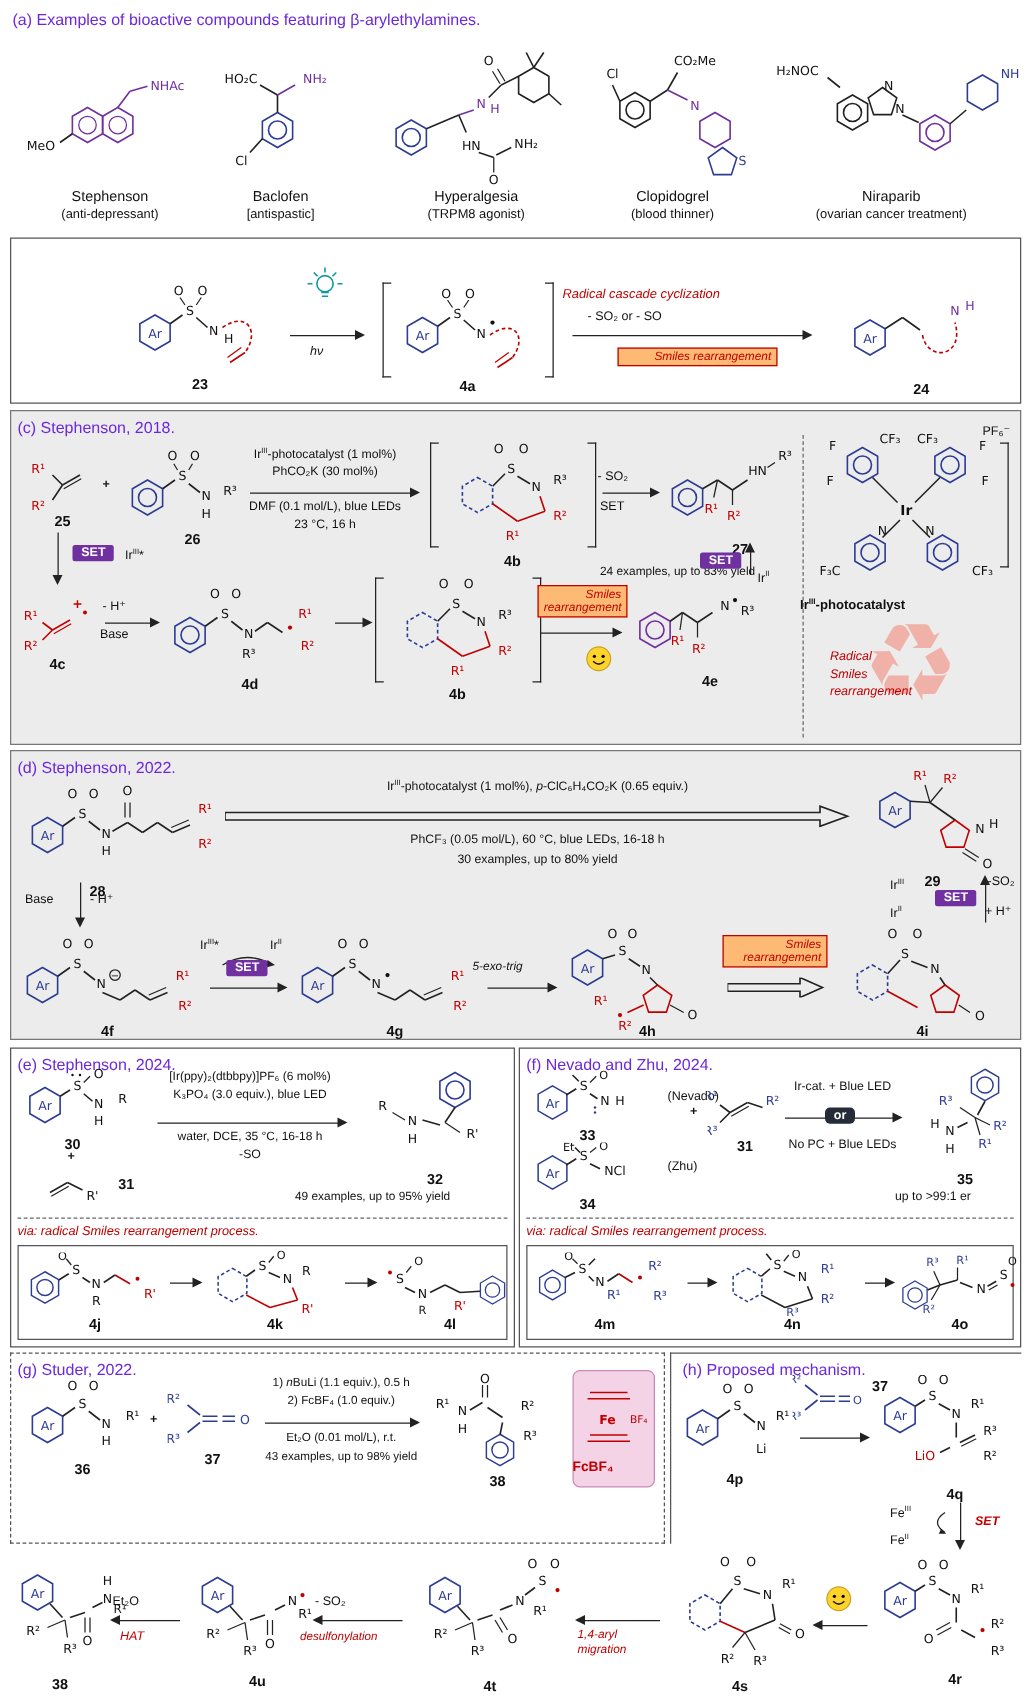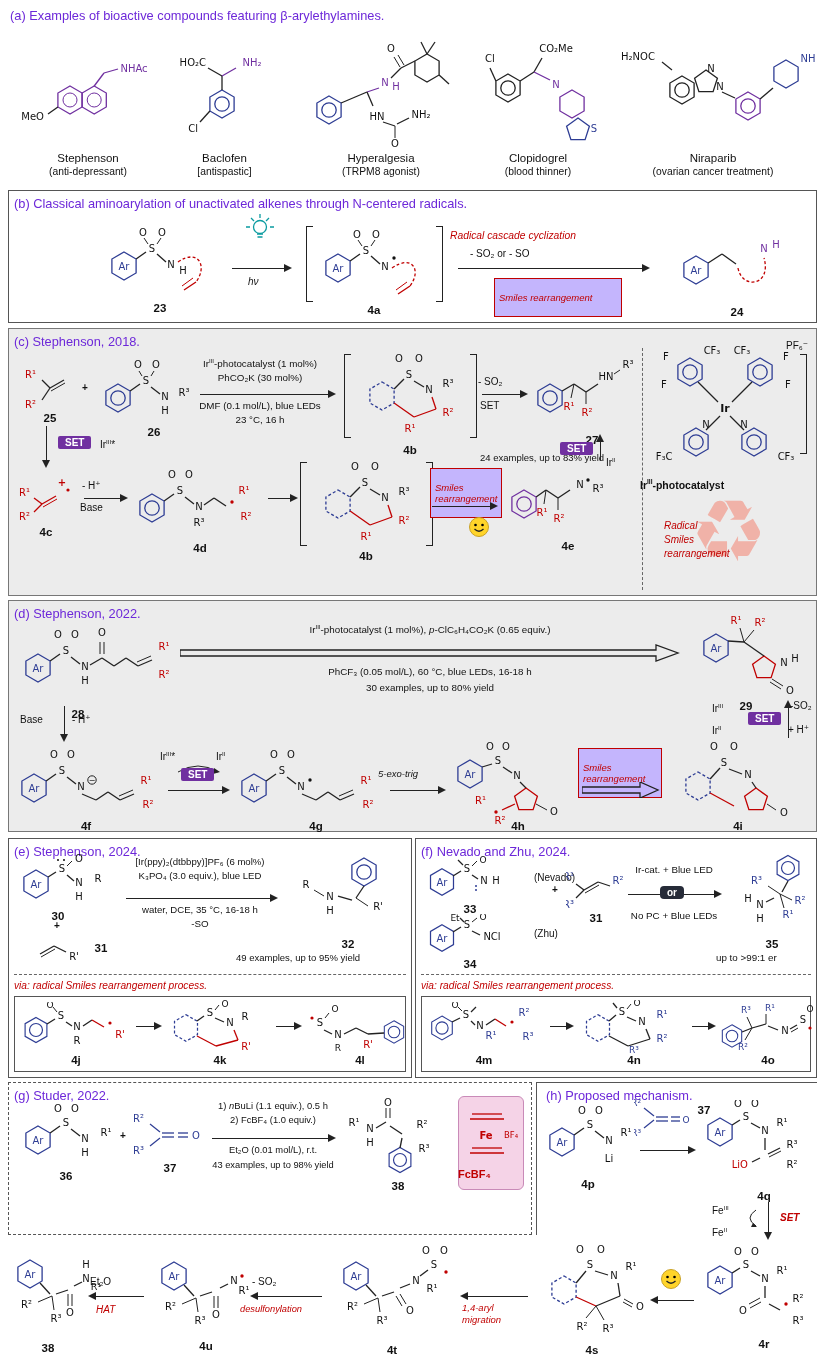--- a/index.html
+++ b/index.html
@@ -12,21 +12,21 @@
 .cnum{font-size:11.5px;font-weight:700;text-align:center}
 .cond{font-size:9.8px;text-align:center;line-height:1.25}
 .txt{font-size:10px;}
 .red{color:#c00000}
 .ital{font-style:italic}.bold{font-weight:700}
 .box{border:1.2px solid #555}
 .gbox{border:1.2px solid #777;background:#ececec}
 .dbox{border:1.3px dashed #555}
 .inbox{border:1px solid #555;background:#fff}
 .setbox{background:#7030a0;color:#fff;font-weight:700;font-size:10px;padding:1px 7px;border-radius:2px}
-.redbox{border:1.2px solid #c00000;color:#c00000;font-size:9.5px;font-style:italic;text-align:left;padding:13px 4px;background:#c4b5fd}
+.redbox{border:1.2px solid #c00000;color:#c00000;font-size:9.5px;font-style:italic;text-align:right;padding:1px 4px;background:#fdba74}
 .orbox{background:#262b38;color:#fff;font-size:10px;font-weight:700;padding:1px 7px;border-radius:4px}
 .arr{border-top:1.4px solid #222}
 .arr:after{content:"";position:absolute;right:-2px;top:-4.8px;border-left:8px solid #222;border-top:4px solid transparent;border-bottom:4px solid transparent}
 .arrl{border-top:1.4px solid #222}
 .arrl:before{content:"";position:absolute;left:-2px;top:-4.8px;border-right:8px solid #222;border-top:4px solid transparent;border-bottom:4px solid transparent}
 .arrd{border-left:1.4px solid #222}
 .arrd:after{content:"";position:absolute;bottom:-2px;left:-4.8px;border-top:8px solid #222;border-left:4px solid transparent;border-right:4px solid transparent}
 .arru{border-left:1.4px solid #222}
 .arru:before{content:"";position:absolute;top:-2px;left:-4.8px;border-bottom:8px solid #222;border-left:4px solid transparent;border-right:4px solid transparent}
 .brl{border:1.6px solid #222;border-right:none;width:7px}
@@ -139,21 +139,20 @@
 <line x1="114" y1="66" x2="127" y2="72" class="st"></line>
 <use href="#hxc" transform="translate(140,80)" class="st sp"></use>
 <line x1="152.1" y1="73" x2="165" y2="62" class="st"></line>
 <use href="#hx" transform="translate(178,48)" class="st sb"></use>
       <text x="200" y="36" class="tb">NH</text>
 </svg>
 <div class="abs name" style="left:628px;top:152px;width:170px">Niraparib</div>
 <div class="abs desc" style="left:608px;top:166px;width:210px">(ovarian cancer treatment)</div>
 
 <div class="abs box" style="left:8px;top:190px;width:809px;height:133px"></div>
-<div class="abs pgttl" style="left:14px;top:196px">(b) Classical aminoarylation of unactivated alkenes through N-centered radicals.</div>
 
 <svg class="abs" style="left:100px;top:222px" width="120" height="80">
 <use href="#hx" transform="translate(24,44)" class="st sb"></use>
       <text x="24" y="48" class="tb">Ar</text>
 <line x1="36.1" y1="37" x2="46" y2="30" class="st"></line>
       <text x="52" y="30">S</text>
 <text x="43" y="14">O</text>
       <text x="62" y="14">O</text>
 <line x1="48" y1="22" x2="44" y2="16" class="st thn"></line>
       <line x1="57" y1="22" x2="61" y2="16" class="st thn"></line>

